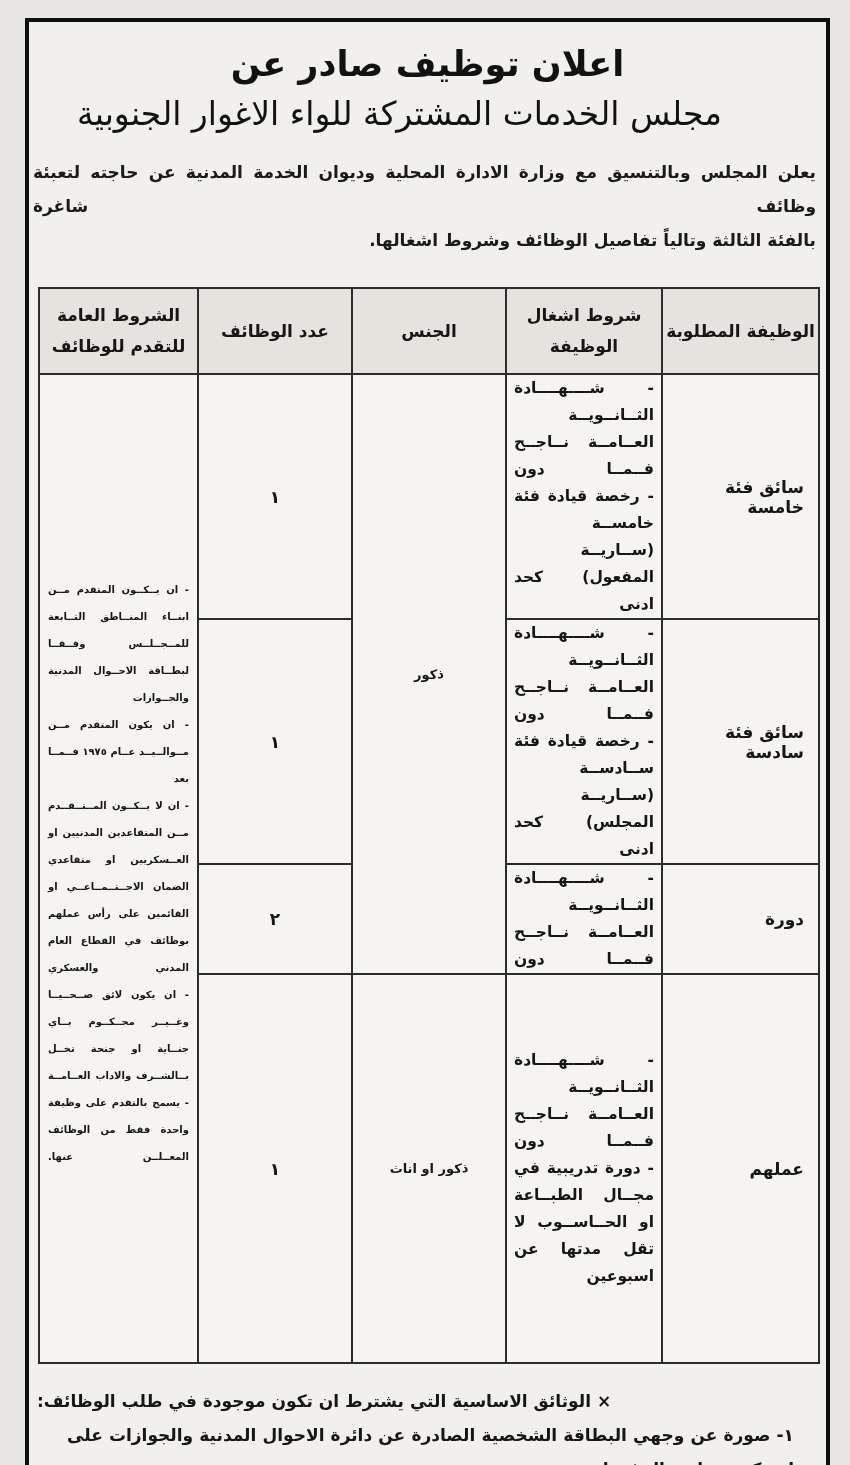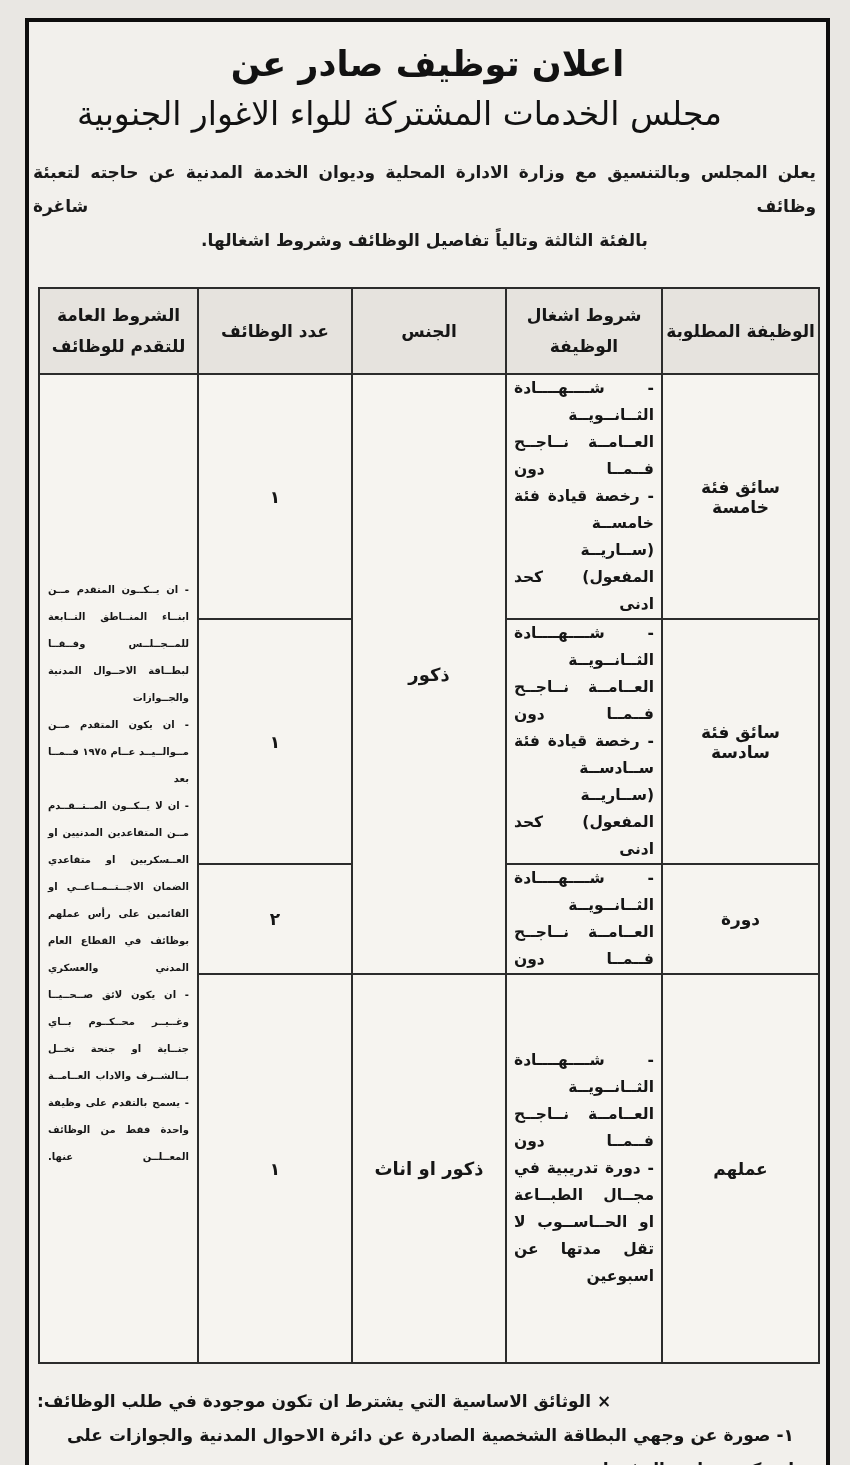--- a/index.html
+++ b/index.html
@@ -21,36 +21,36 @@
   }
   .title2{
     margin-top:10px;text-align:left;direction:rtl;
     font-size:33px;font-weight:normal;color:#121212;margin-left:48px;
   }
   .intro{
     margin-top:22px;direction:rtl;font-weight:bold;font-size:17px;
     line-height:34px;color:#1a1a1a;padding:0 10px 0 4px;
   }
   .intro-l1{text-align:justify;text-align-last:justify;-moz-text-align-last:justify;}
-  .intro-l2{text-align:center;}
+  .intro-l2{text-align:right;}
   table.jobs{
     margin:30px 8px 0 9px;border-collapse:collapse;table-layout:fixed;
     width:780px;direction:rtl;
   }
   table.jobs th,table.jobs td{border:2px solid #2c2c2c;box-sizing:border-box;}
   table.jobs th{
     background:#e6e3de;font-size:17px;font-weight:bold;text-align:center;
     line-height:1.8;padding:4px 2px;color:#161616;
   }
   table.jobs td{background:#f6f4f0;vertical-align:middle;color:#161616;}
-  td.job{text-align:center;font-weight:bold;font-size:17px;padding:14px;}
+  td.job{font-weight:bold;font-size:17px;padding:14px;}
   td.cond{font-size:15.5px;font-weight:bold;line-height:27px;padding:0 7px;}
   td.cond div{text-align:justify;text-align-last:justify;-moz-text-align-last:justify;}
   td.count{text-align:center;font-weight:bold;font-size:17px;}
-  td.gender{text-align:center;font-weight:bold;font-size:18px;}
+  td.gender{text-align:center;font-weight:bold;font-size:13px;}
   td.general{
     font-size:10px;font-weight:bold;line-height:27px;
     padding:12px 8px 4px;vertical-align:top;overflow:hidden;
   }
   td.general div{text-align:justify;text-align-last:justify;-moz-text-align-last:justify;}
   tr.h-head{height:86px;}
   tr.h-r1{height:163px;}
   tr.h-r2{height:165px;}
   tr.h-r3{height:86px;}
   tr.h-r4{height:389px;}
@@ -108,21 +108,21 @@
           <div>- ان يكون المتقدم مــن مــوالــيــد عــام ١٩٧٥ فــمــا بعد</div>
           <div>- ان لا يــكــون المــتــقــدم مــن المتقاعدين المدنيين او العــسكريين او متقاعدي الضمان الاجــتــمــاعــي او القائمين على رأس عملهم بوظائف في القطاع العام المدني والعسكري</div>
           <div>- ان يكون لائق صــحــيــا وغــيــر محــكــوم بــاي جنــاية او جنحة تخــل بــالشــرف والاداب العــامــة</div>
           <div>- يسمح بالتقدم على وظيفة واحدة فقط من الوظائف المعــلــن عنها.</div>
         </td>
       </tr>
       <tr class="h-r2">
         <td class="job">سائق فئة سادسة</td>
         <td class="cond">
           <div>- شــــهــــادة الثــانــويــة العــامــة نــاجــح فــمــا دون</div>
-          <div>- رخصة قيادة فئة ســادســة (ســاريــة المفعول) كحد ادنى</div>
+          <div>- رخصة قيادة فئة ســادســة (ســاريــة المجلس) كحد ادنى</div>
         </td>
         <td class="count">١</td>
       </tr>
       <tr class="h-r3">
         <td class="job">دورة</td>
         <td class="cond">
           <div>- شــــهــــادة الثــانــويــة العــامــة نــاجــح فــمــا دون</div>
         </td>
         <td class="count">٢</td>
       </tr>

